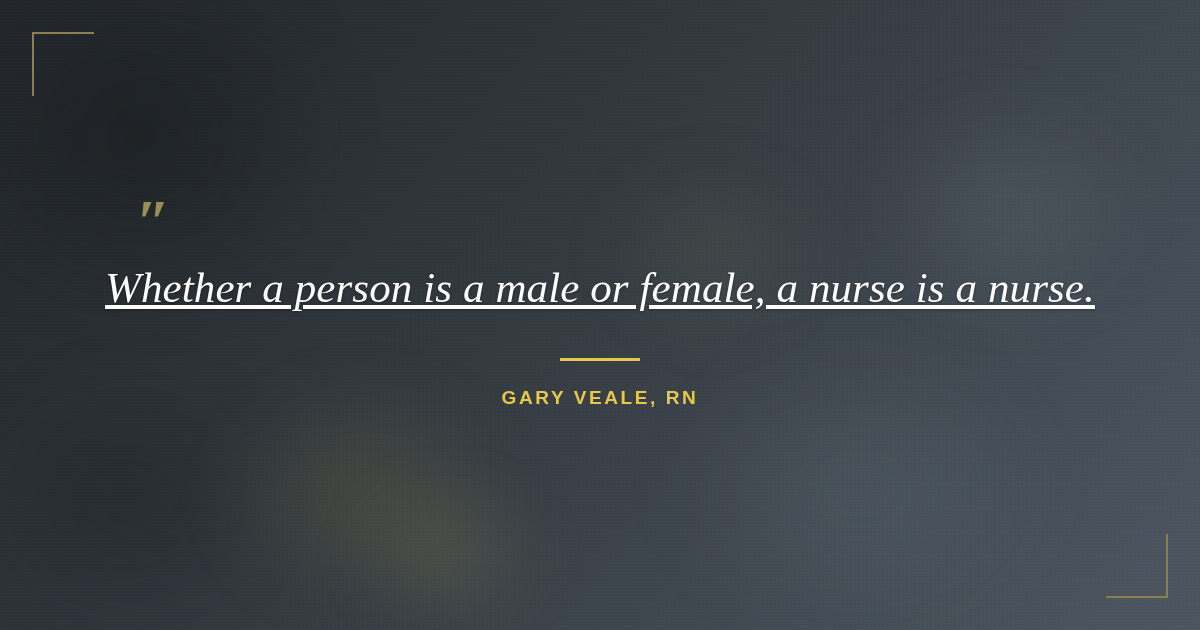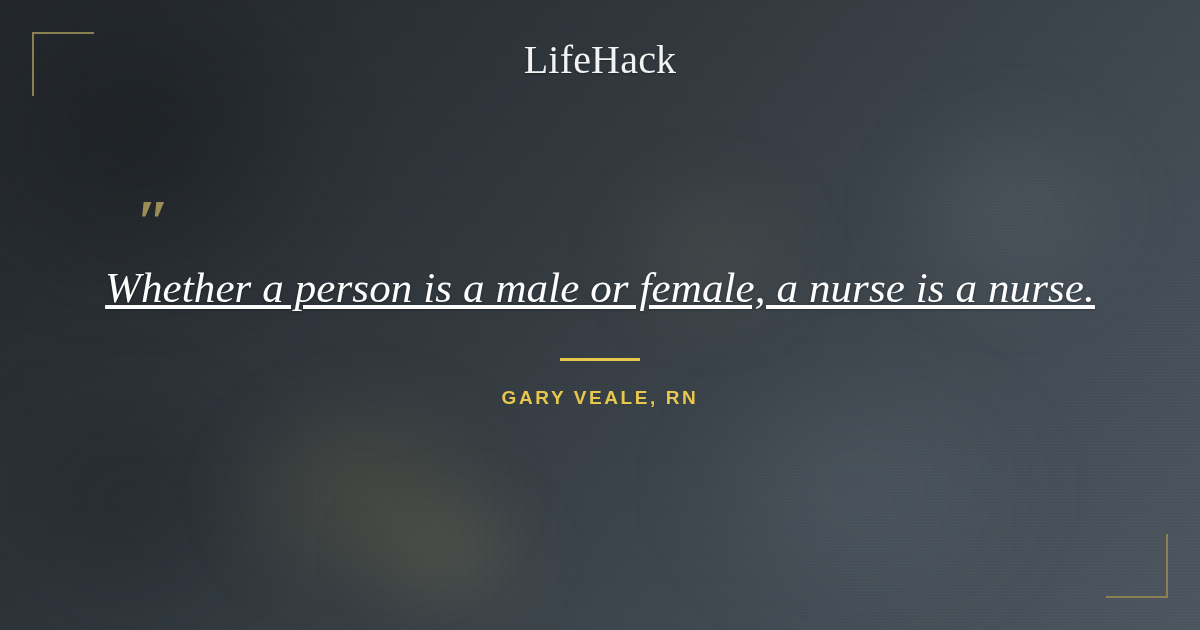--- a/index.html
+++ b/index.html
@@ -198,21 +198,20 @@
   <div class="bg-blob blob-warm-a"></div>
   <div class="bg-blob blob-warm-b"></div>
   <div class="bg-blob blob-warm-c"></div>
   <div class="bg-blob blob-light-a"></div>
   <div class="bg-blob blob-light-b"></div>
   <div class="bg-grain"></div>
 
   <div class="corner corner-tl"></div>
   <div class="corner corner-br"></div>
 
-  <div class="logo">LifeHack</div>
 
   <div class="quote-block">
 
     <div class="quote-mark">″</div>
 
     <div class="quote-text">Whether a person is a male or female, a nurse is a nurse.</div>
 
     <div class="divider"></div>
 
     <div class="attribution">GARY VEALE, RN</div>

